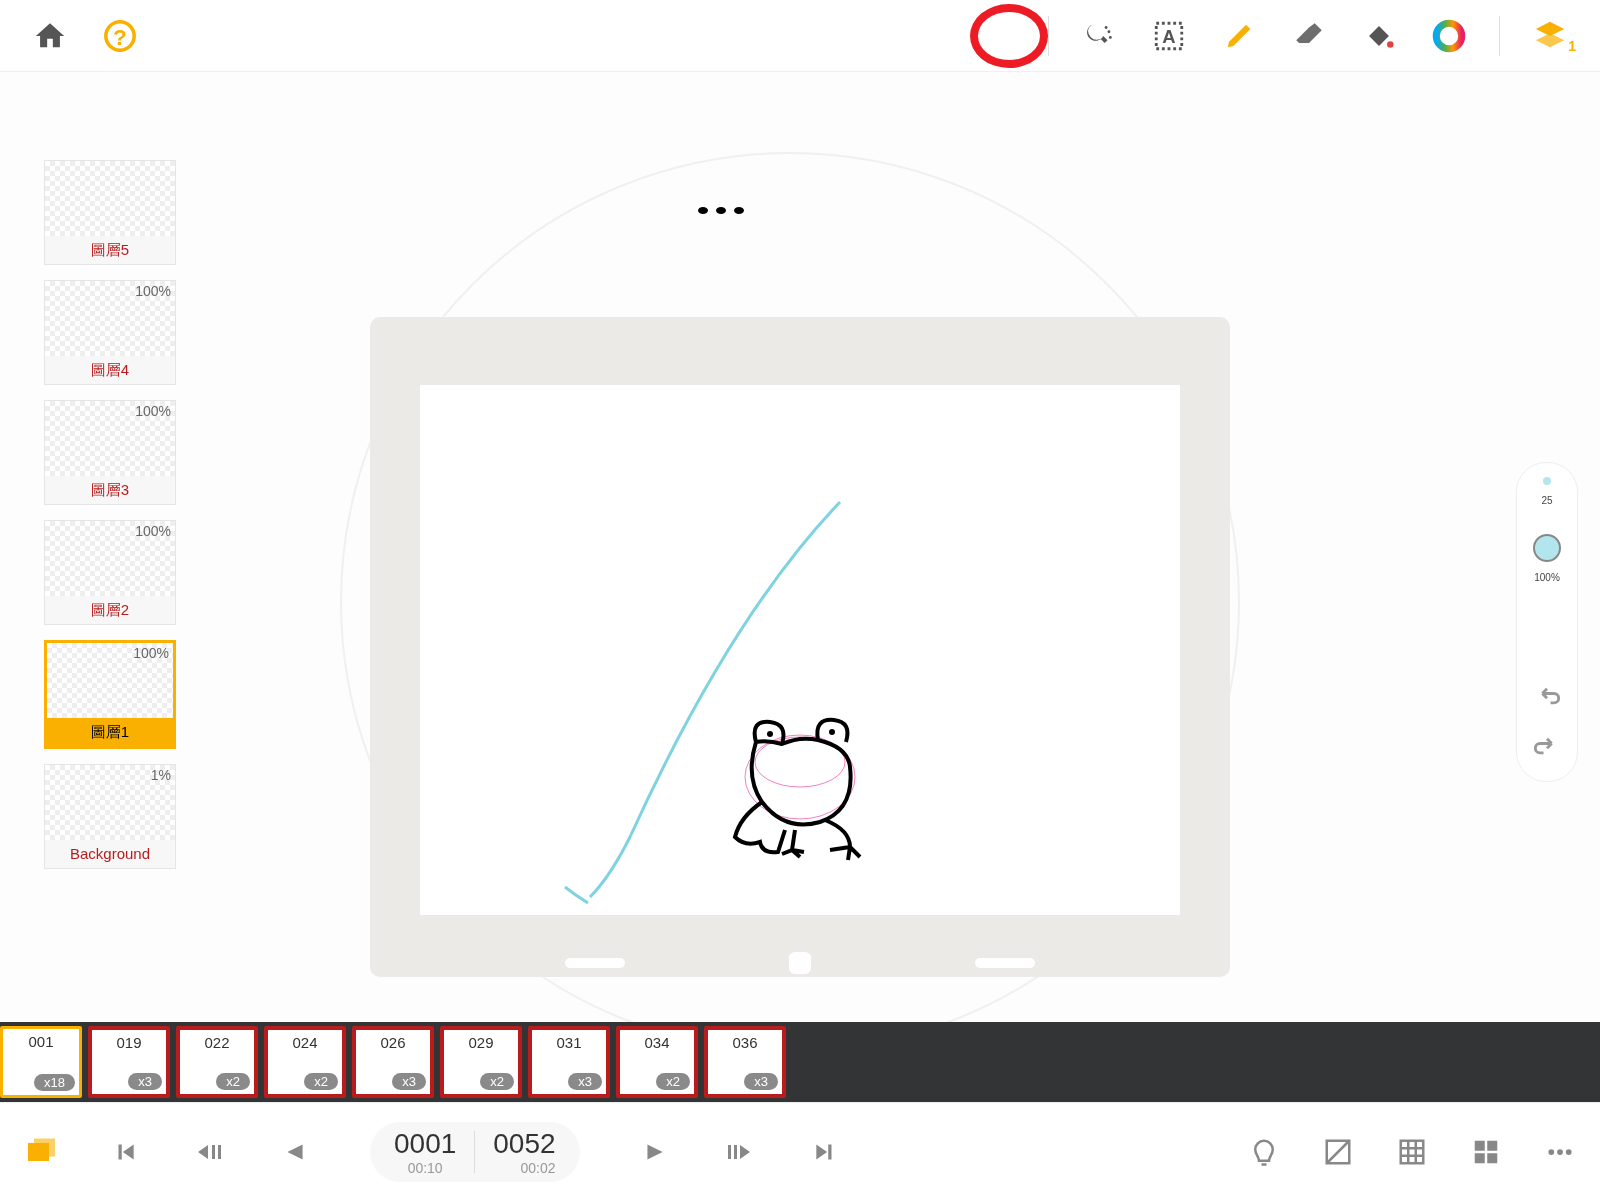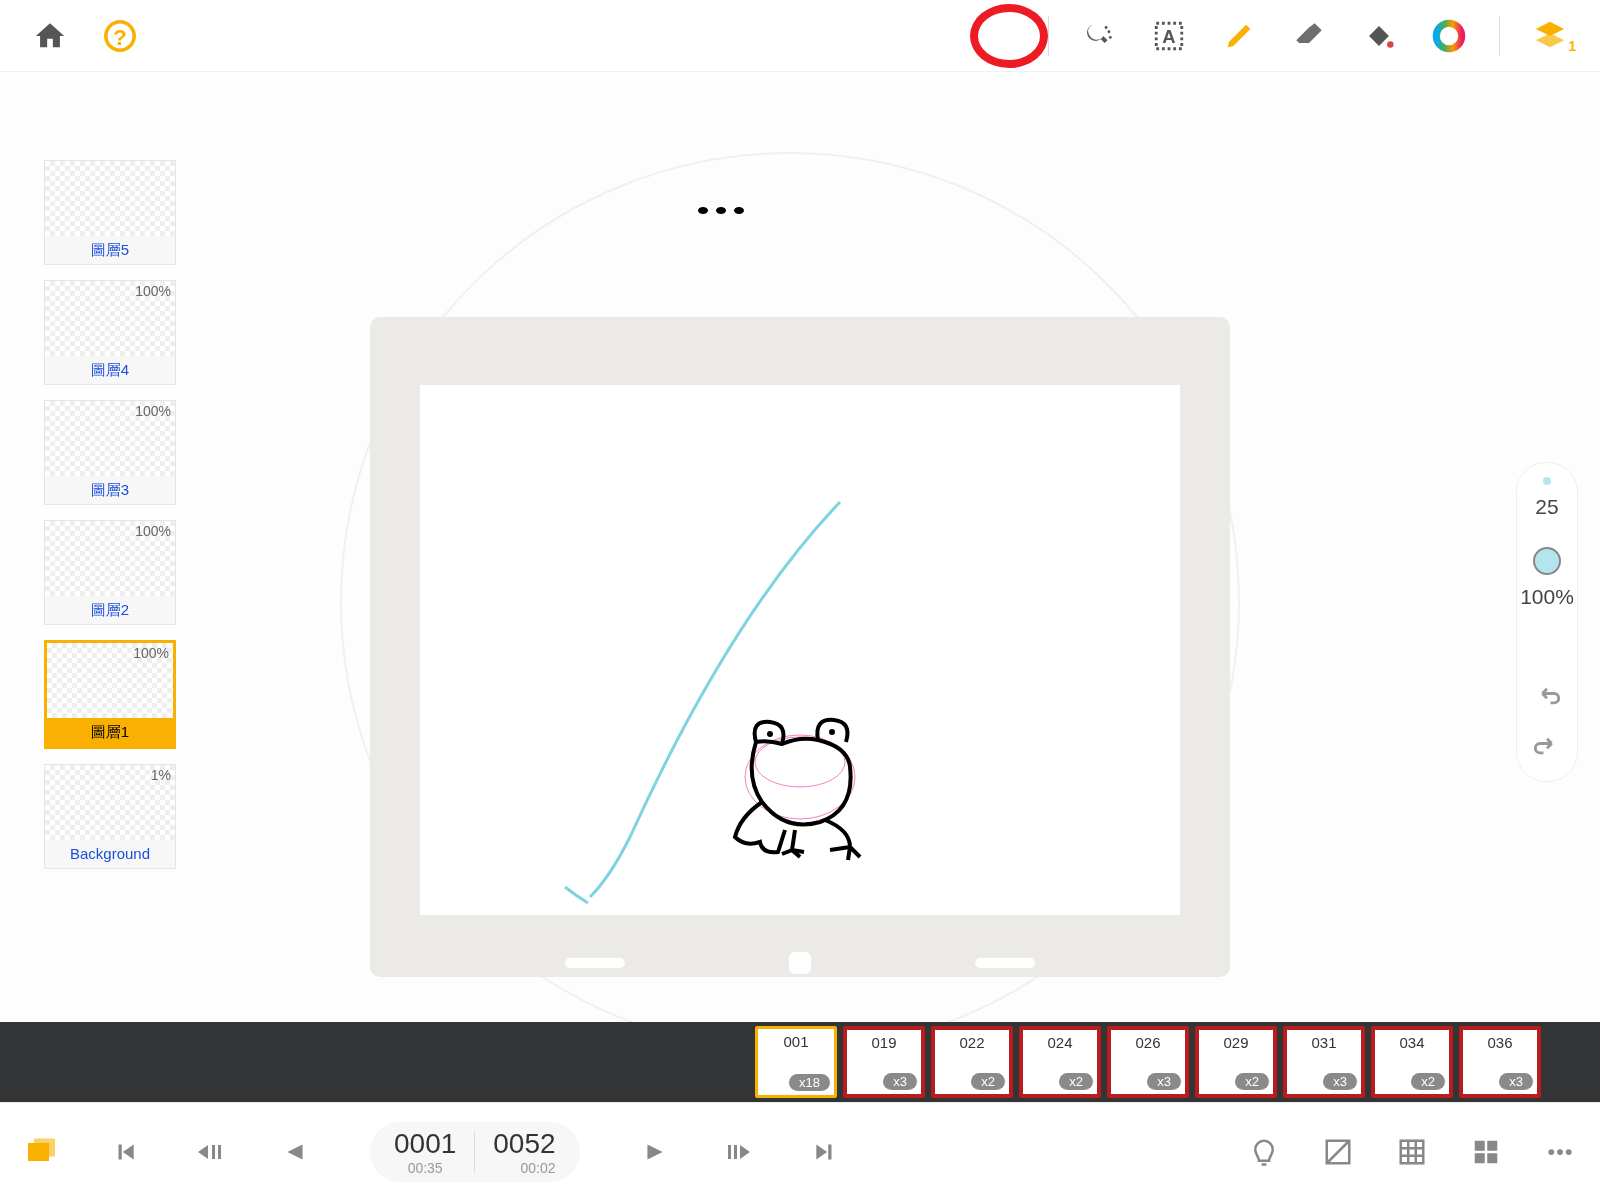--- a/index.html
+++ b/index.html
@@ -21,33 +21,33 @@
   .dots-over span{width:10px;height:7px;border-radius:50%;background:#000;display:inline-block}
   .tablet-btns{position:absolute;left:565px;top:880px;width:470px;display:flex;justify-content:space-between;align-items:center}
   .tbtn{width:60px;height:10px;border-radius:5px;background:#fff}
   .tbtn.home{width:22px;height:22px;border-radius:6px}
   
   .layers{position:absolute;left:44px;top:88px;width:132px;display:flex;flex-direction:column;gap:15px}
   .layer{width:132px;border:1px solid #e5e5e5;background:#fff}
   .layer.selected{border:3px solid #f9b000}
   .layer-thumb{height:75px;background-image:linear-gradient(45deg,#eee 25%,transparent 25%,transparent 75%,#eee 75%),linear-gradient(45deg,#eee 25%,transparent 25%,transparent 75%,#eee 75%);background-size:10px 10px;background-position:0 0,5px 5px;position:relative}
   .opac{position:absolute;right:4px;top:2px;font-size:14px;color:#666}
-  .layer-label{height:28px;line-height:28px;text-align:center;font-size:15px;color:#1d4ed8;background:#f7f7f7}
+  .layer-label{height:28px;line-height:28px;text-align:center;font-size:15px;color:#b91c1c;background:#f7f7f7}
   .layer.selected .layer-label{background:#f9b000;color:#000000}
   
   .brush{position:absolute;right:22px;top:390px;width:62px;height:320px;background:#fff;border:1px solid #eee;border-radius:30px;display:flex;flex-direction:column;align-items:center;padding:14px 0;gap:10px}
   .bdot{width:8px;height:8px;background:#b3e5ec;border-radius:50%}
   .bcircle{width:28px;height:28px;border:2px solid #888;border-radius:50%;background:#b3e5ec}
-  .btxt{font-size:21px;color:#444}
+  .btxt{font-size:10px;color:#444}
   
   .stroke-curve{position:absolute;left:560px;top:425px;pointer-events:none}
   .frog{position:absolute;left:700px;top:630px;pointer-events:none}
   
   .timeline-strip{position:absolute;left:0;top:1022px;width:1600px;height:80px;background:#333436;display:flex;align-items:center}
-  .frames{margin-left:755px;display:flex;gap:6px}
+  .frames{display:flex;gap:6px}
   .frame{width:82px;height:72px;background:#fff;border:4px solid #b91c1c;position:relative;border-radius:2px}
   .frame.cur{border:3px solid #f9b000}
   .fnum{position:absolute;top:4px;left:0;right:0;text-align:center;font-size:15px;color:#333}
   .fmul{position:absolute;bottom:4px;right:4px;background:#8a8a8a;color:#fff;font-size:13px;padding:1px 10px;border-radius:10px}
   
   .playbar{position:absolute;left:0;top:1102px;width:1600px;height:98px;background:#fff;display:flex;align-items:center;padding:0 20px;gap:45px;border-top:1px solid #eee}
   .counter-wrap{display:flex;align-items:center;gap:18px;background:#f7f7f7;border-radius:40px;padding:6px 24px;margin:0 10px}
   .cnum{font-size:28px;color:#333;font-weight:500}
   .ctime{font-size:14px;color:#999}
   .cdiv{width:1px;height:42px;background:#ddd}
@@ -285,21 +285,21 @@
     </div>
   <div class="ic">
       <svg width="26" height="26" viewBox="0 0 24 24">
         <path fill="#888" d="M19 5v14L5 12z"></path>
       </svg>
     </div>
 
   <div class="counter-wrap">
     <div style="text-align:center">
       <div class="cnum">0001</div>
-      <div class="ctime">00:35</div>
+      <div class="ctime">00:10</div>
     </div>
     <div class="cdiv"></div>
     <div style="text-align:right">
       <div class="cnum">0052</div>
       <div class="ctime">00:02</div>
     </div>
   </div>
 
   <div class="ic">
       <svg width="26" height="26" viewBox="0 0 24 24">

